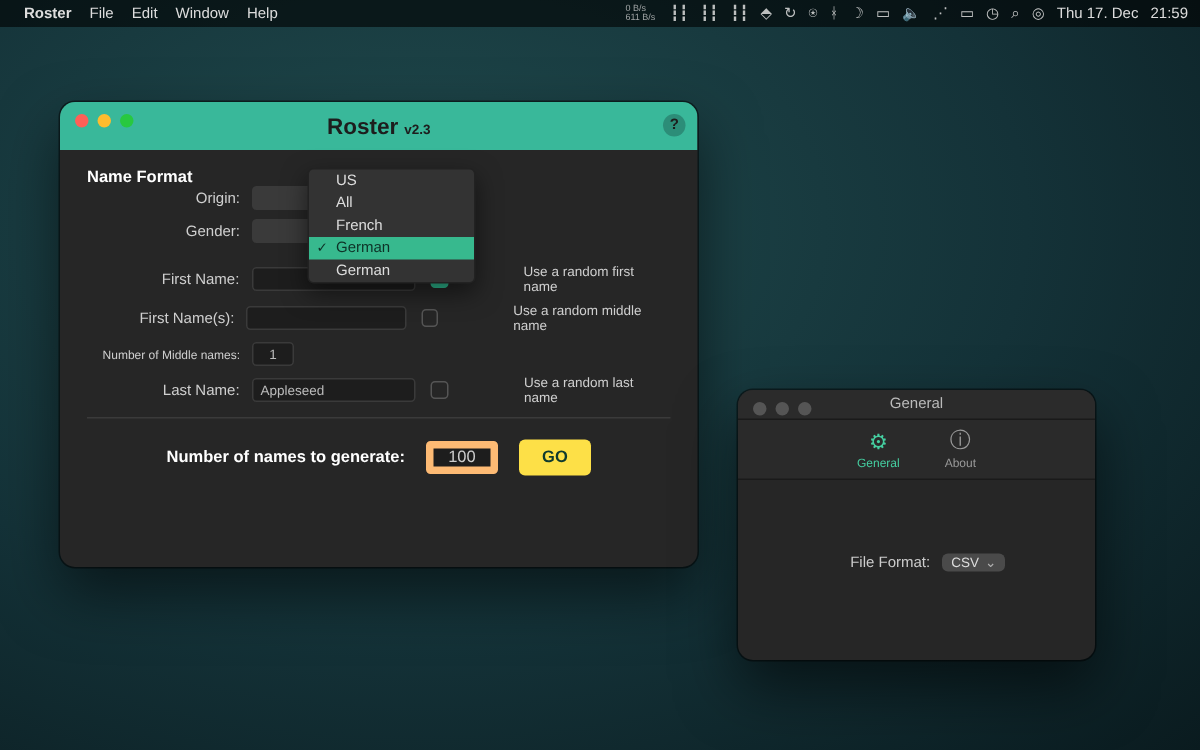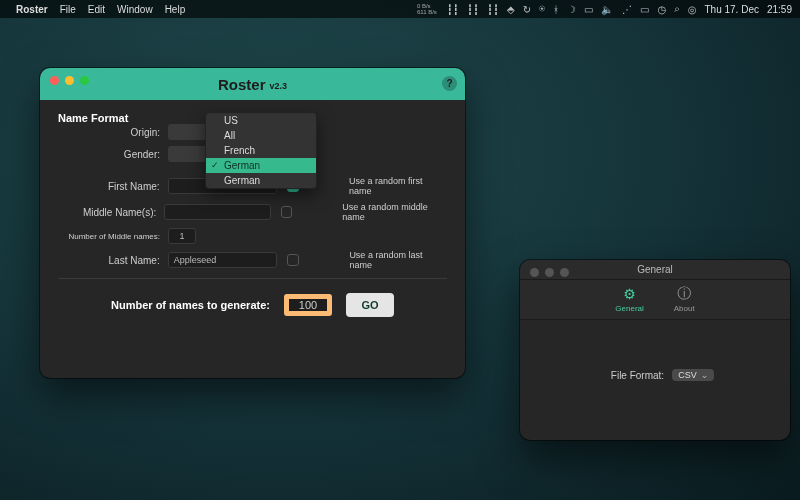--- a/index.html
+++ b/index.html
@@ -49,32 +49,32 @@
   margin-right:6px; display:inline-flex; align-items:center; justify-content:center;
   font-size:9px; color:#fff;}
 .cb.checked { background:#2fbf93; border-color:#2fbf93; }
 .cb-label { font-size:9px; color:#cfcfcf;padding-left:44px;}
 .cb-group{ margin-left:10px; display:flex; align-items:center;}
 hr.sep { border:0; border-top:1px solid #3a3a3a; margin:8px 0 14px;}
 .genrow { display:flex; align-items:center; justify-content:center; gap:14px;}
 .genrow .prompt { font-weight:700; font-size:11px; color:#fff;}
 .genrow .count { width:48px; height:22px; background:#1d1d1d; border:5px solid #fdba74;
   border-radius:3px; color:#ccc; display:flex; align-items:center; justify-content:center; font-size:11px;}
-.genrow .go { width:48px; height:24px; background:#e5e5e5; color:#0f3a2e; font-weight:700;
+.genrow .go { width:48px; height:24px; background:#fde047; color:#0f3a2e; font-weight:700;
   border-radius:4px; display:flex; align-items:center; justify-content:center; font-size:11px;}
 
 
 .dropdown { position:absolute; left:165px; top:44px; width:112px; background:#333; border:1px solid #222;
   border-radius:4px; overflow:hidden; z-index:5; box-shadow:0 6px 16px rgba(0,0,0,.5); }
 .dropdown div { padding:2px 18px; font-size:10px; color:#ddd; position:relative;}
 .dropdown .sel { background:#37b98e; color:#0e3227;}
 .dropdown .sel::before { content:"✓"; position:absolute; left:5px; font-size:9px;}
 
 
-.prefwin { left:520px; top:260px; width:270px; height:180px; }
+.prefwin { left:492px; top:260px; width:238px; height:180px; }
 .prefwin .titlebar2 { height:20px; background:#2b2b2b; display:flex; align-items:center; justify-content:center;
   font-size:10px; color:#bbb; border-bottom:1px solid #1a1a1a;}
 .prefwin .tabs { height:40px; display:flex; align-items:center; justify-content:center; gap:14px;
   background:#2a2a2a; border-bottom:1px solid #1a1a1a;}
 .prefwin .tab { display:flex; flex-direction:column; align-items:center; gap:2px; font-size:8px;
   color:#999; padding:4px 8px; border-radius:4px;}
 .prefwin .tab.active { color:#45cfa1; }
 .prefwin .tab .ico { width:16px; height:16px; display:flex; align-items:center; justify-content:center; font-size:14px;}
 .prefwin .body { flex:1; display:flex; align-items:center; justify-content:center; gap:8px; height:110px;
   font-size:10px; color:#ccc;padding-left:15px;}
@@ -148,21 +148,21 @@
     <div class="row">
       <div class="label">First Name:</div>
       <div class="field"></div>
       <div class="cb-group">
         <span class="cb checked">✓</span>
         <span class="cb-label">Use a random first name</span>
       </div>
     </div>
 
     <div class="row">
-      <div class="label">Middle Name(s):</div>
+      <div class="label">First Name(s):</div>
       <div class="field"></div>
       <div class="cb-group">
         <span class="cb"></span>
         <span class="cb-label">Use a random middle name</span>
       </div>
     </div>
 
     <div class="row">
       <div class="label small">Number of Middle names:</div>
       <div class="field num">1</div>

